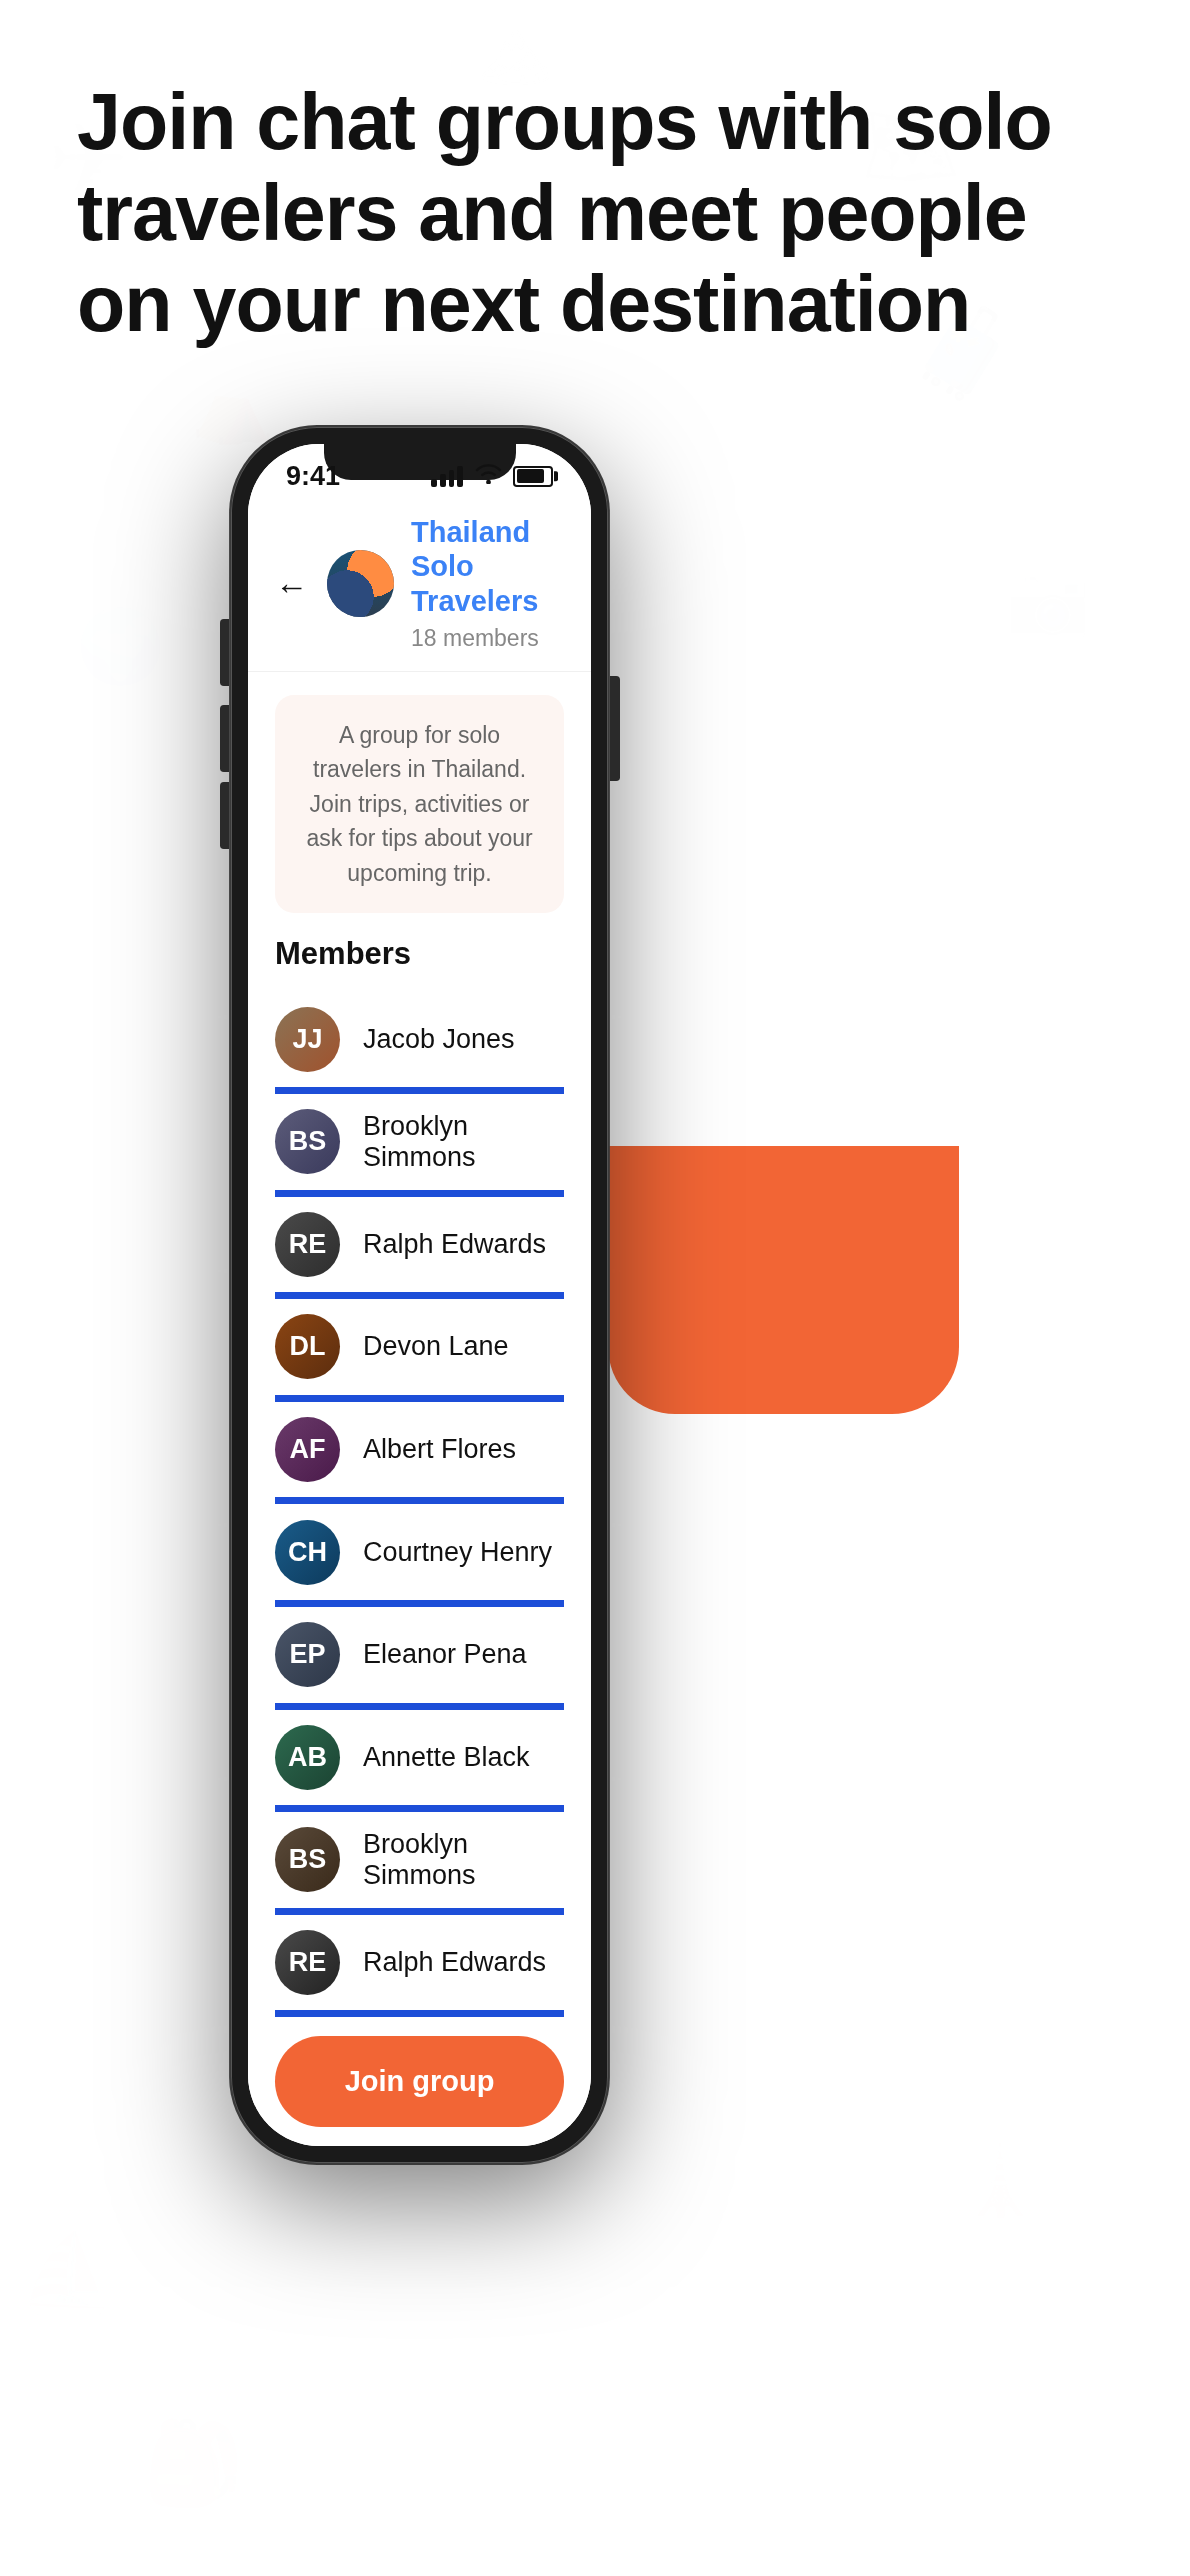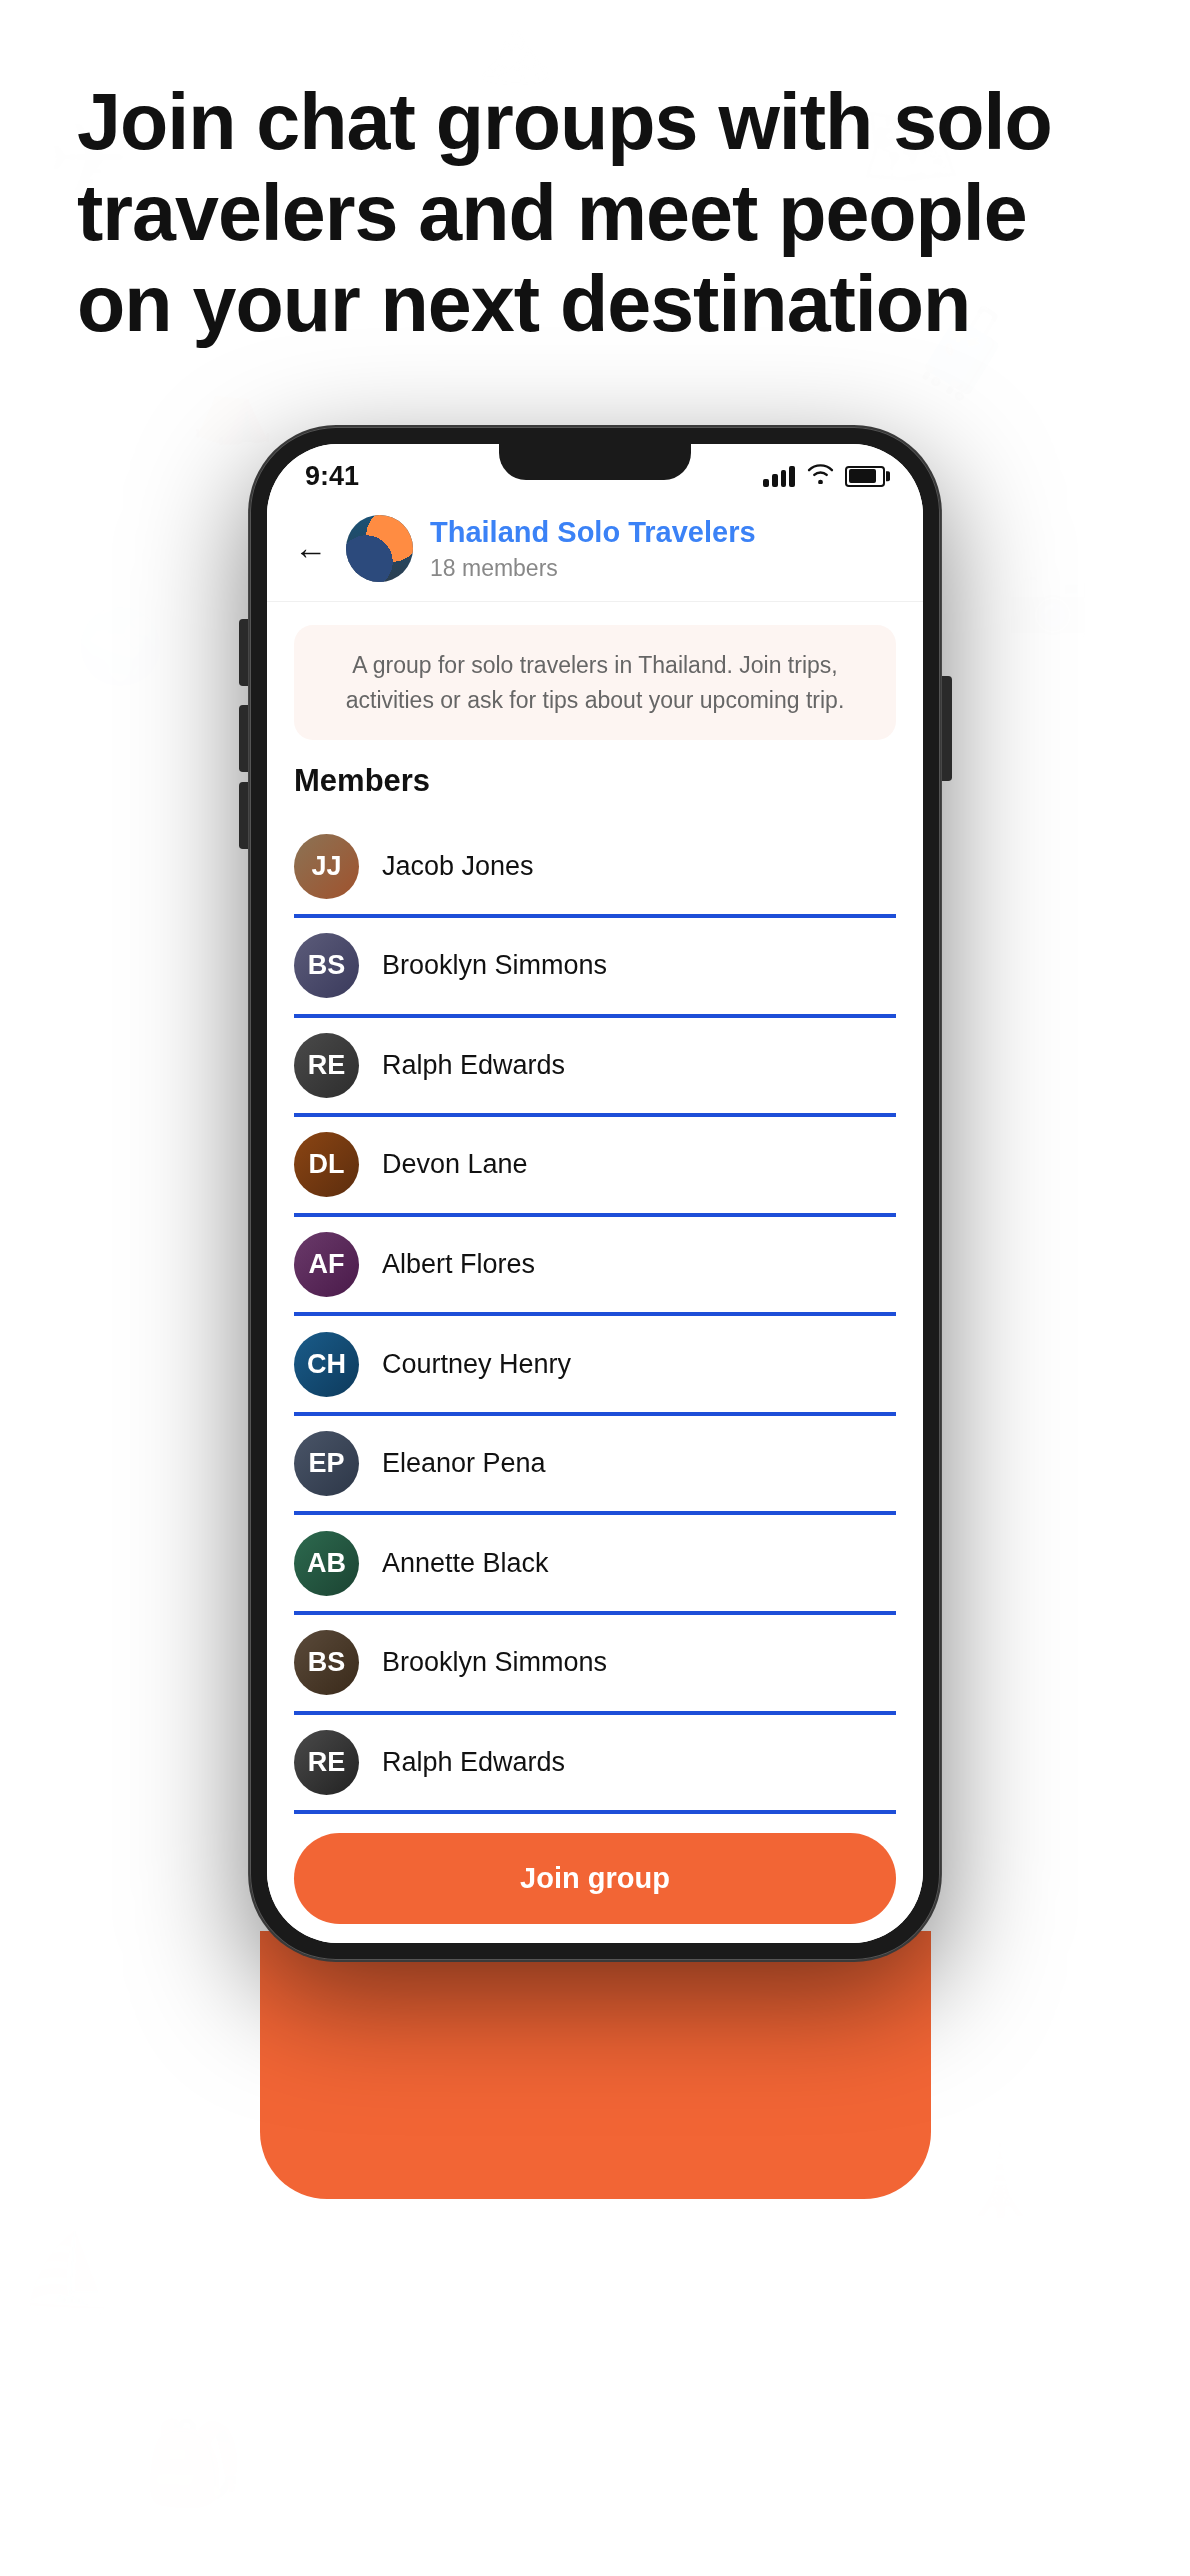--- a/index.html
+++ b/index.html
@@ -40,21 +40,20 @@
       padding: 0 77px;
       margin-bottom: 77px;
       letter-spacing: -1px;
     }
 
     
     .phone-wrapper {
       position: relative;
       width: 728px;
       display: flex;
-      flex-direction: column;
       align-items: center;
     }
 
     .phone-outer {
       width: 690px;
       background: #1a1a1a;
       border-radius: 86px;
       padding: 17px;
       box-shadow:
         0 0 0 1.9px #3a3a3a,
@@ -253,21 +252,21 @@
       font-size: 31px;
       font-weight: 800;
       color: #111;
       margin-bottom: 19px;
     }
 
     .member-item {
       display: flex;
       align-items: center;
       padding: 15.3px 0;
-      border-bottom: 4px solid #1d4ed8;
+      border-bottom: 7px solid #1d4ed8;
     }
 
     .member-avatar {
       width: 65px;
       height: 65px;
       border-radius: 50%;
       margin-right: 23px;
       flex-shrink: 0;
       overflow: hidden;
       display: flex;

